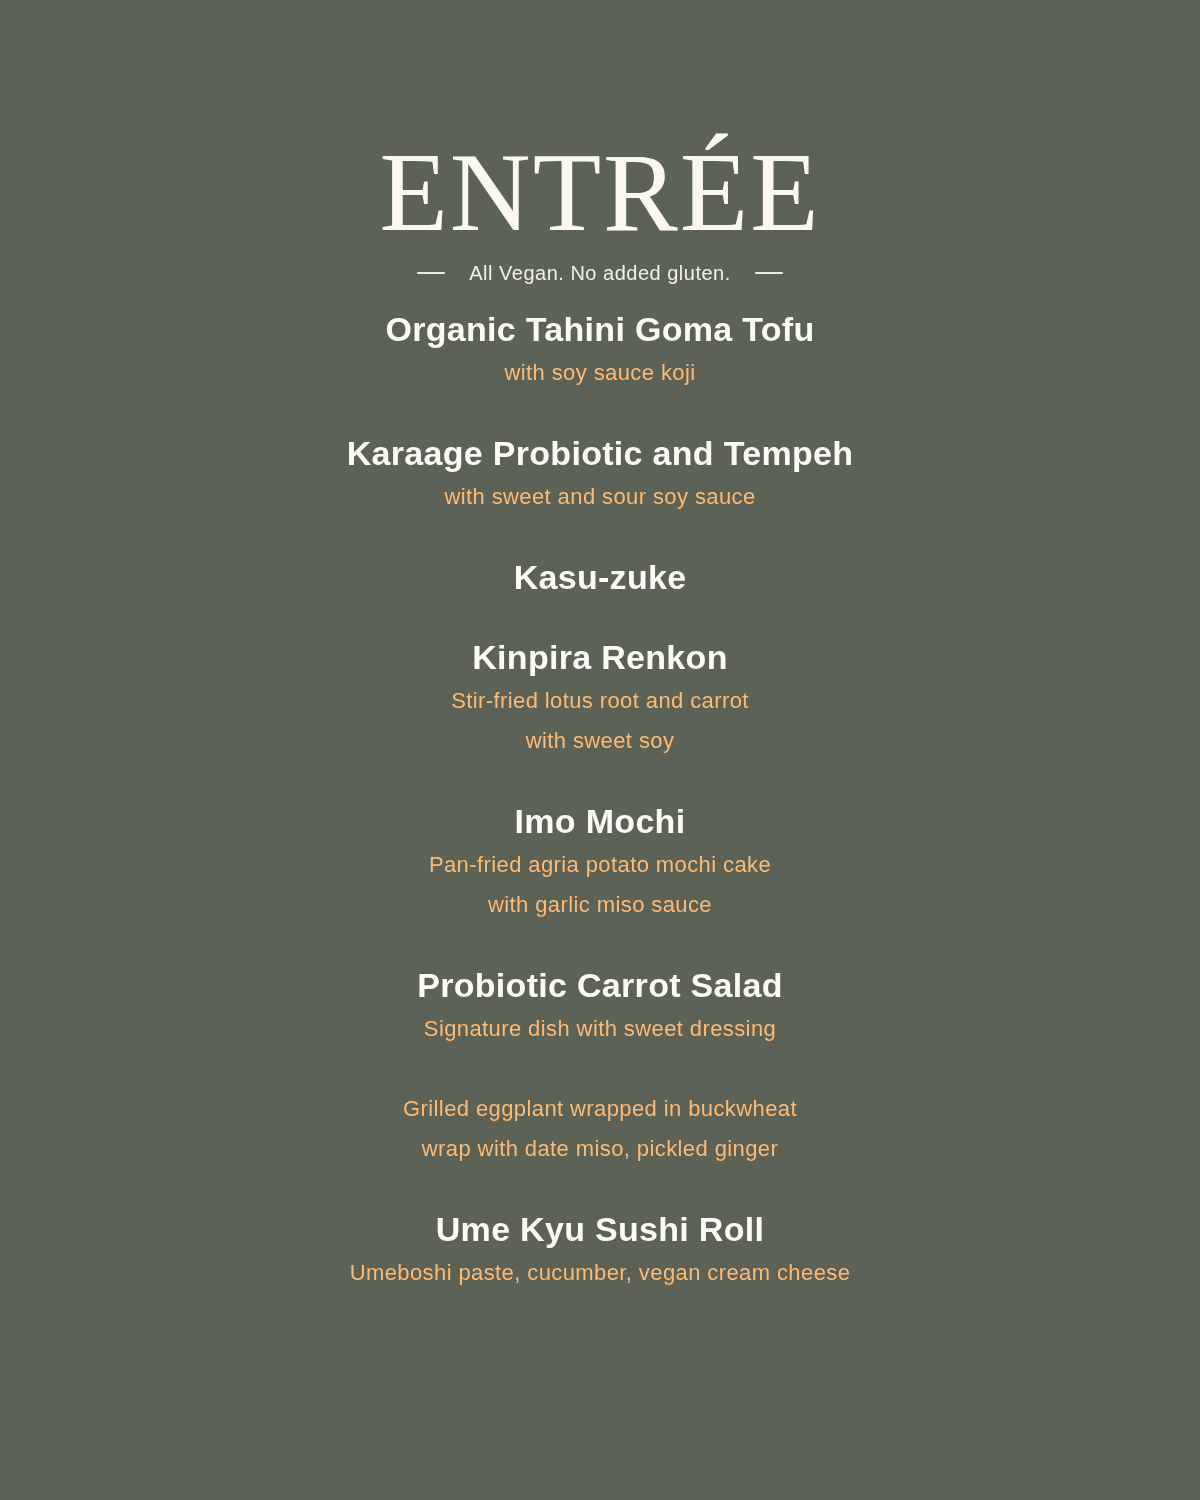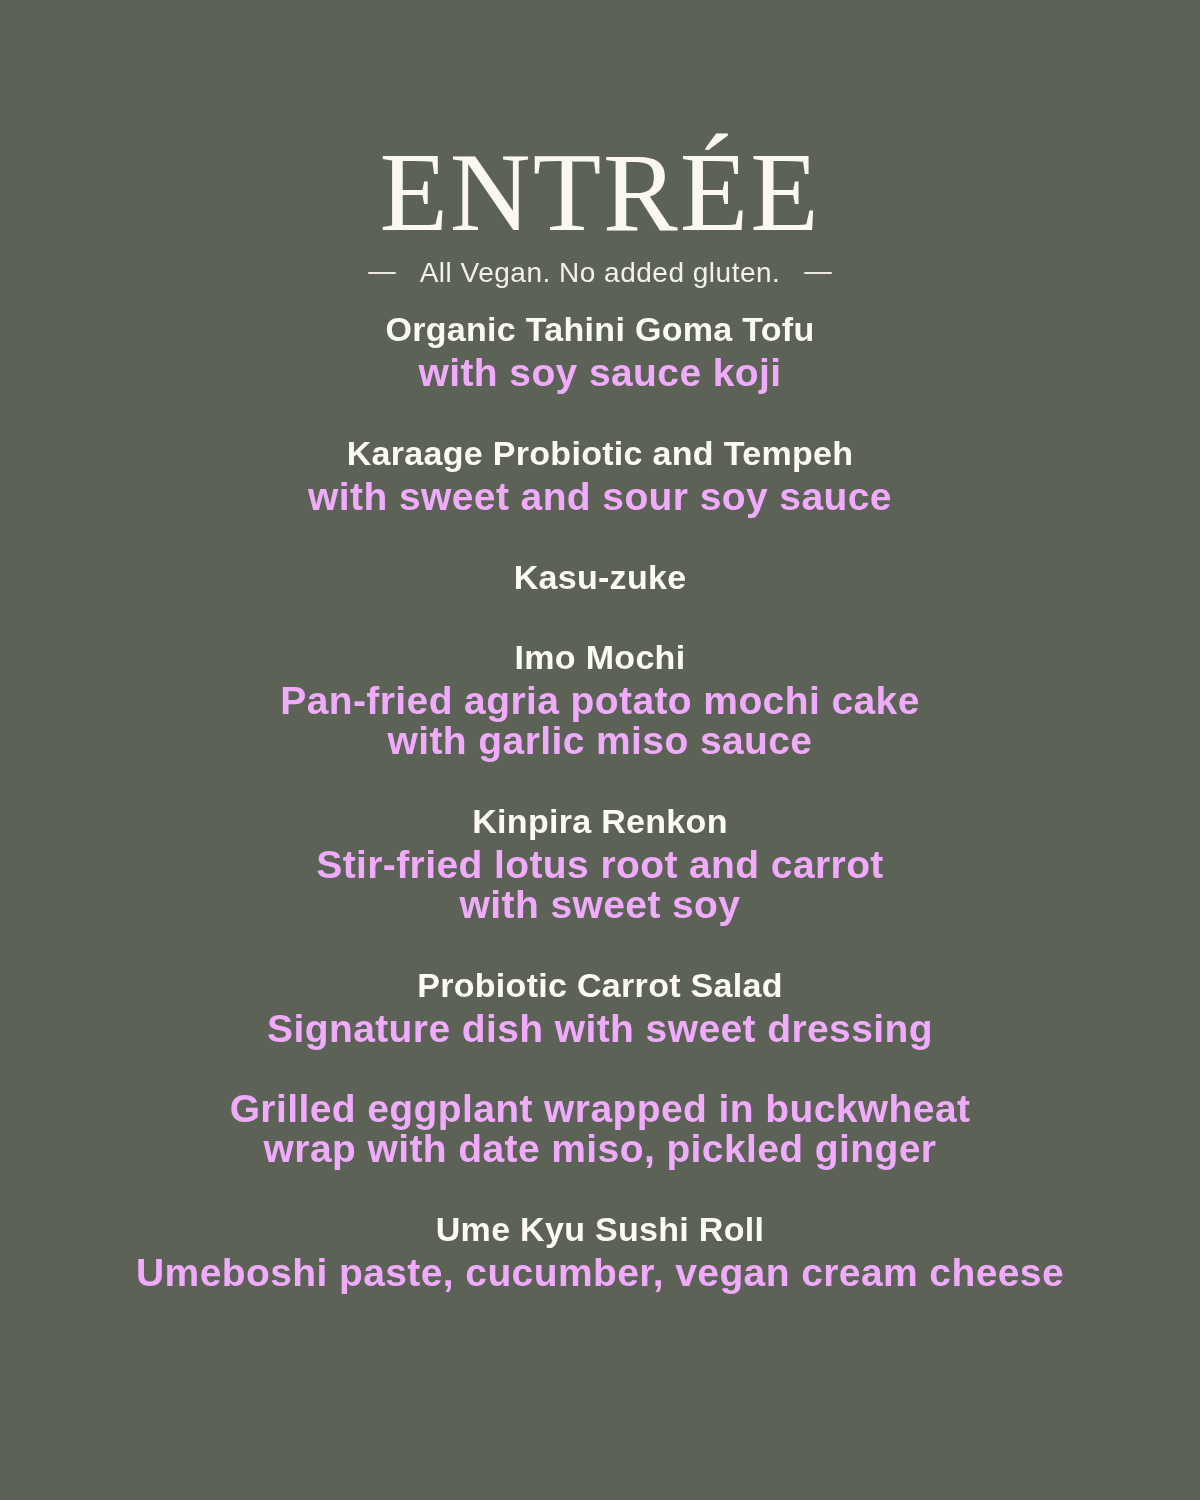--- a/index.html
+++ b/index.html
@@ -41,21 +41,21 @@
     gap: 24px;
     height: 28px;
   }
   .tagline-dash {
     width: 28px;
     height: 2px;
     background: #eceadf;
     border-radius: 1px;
   }
   .tagline-text {
-    font-size: 28px;
+    font-size: 20px;
     font-weight: 400;
     letter-spacing: 0.5px;
     color: #f3f1e8;
   }
   .menu {
     margin-top: 22px;
   }
   .menu-item {
     margin-bottom: 40px;
   }
@@ -63,25 +63,25 @@
     font-size: 34px;
     font-weight: 700;
     line-height: 40px;
     letter-spacing: 0.3px;
     color: #fcfaf4;
   }
   .item-desc {
     margin-top: 4px;
   }
   .item-desc-line {
-    font-size: 39px;
-    font-weight: 700;
+    font-size: 22px;
+    font-weight: 400;
     line-height: 40px;
     letter-spacing: 0.4px;
-    color: #f0abfc;
+    color: #fdba74;
   }
 </style>
 </head>
 <body>
 
 <div class="page">
 
   <div class="header">
     <h1 class="menu-title">ENTRÉE</h1>
     <div class="tagline-row">
@@ -105,32 +105,32 @@
       <div class="item-desc">
         <div class="item-desc-line">with sweet and sour soy sauce</div>
       </div>
     </div>
 
     <div class="menu-item">
       <div class="item-name">Kasu-zuke</div>
     </div>
 
     <div class="menu-item">
+      <div class="item-name">Kinpira Renkon</div>
+      <div class="item-desc">
+        <div class="item-desc-line">Stir-fried lotus root and carrot</div>
+        <div class="item-desc-line">with sweet soy</div>
+      </div>
+    </div>
+
+    <div class="menu-item">
       <div class="item-name">Imo Mochi</div>
       <div class="item-desc">
         <div class="item-desc-line">Pan-fried agria potato mochi cake</div>
         <div class="item-desc-line">with garlic miso sauce</div>
-      </div>
-    </div>
-
-    <div class="menu-item">
-      <div class="item-name">Kinpira Renkon</div>
-      <div class="item-desc">
-        <div class="item-desc-line">Stir-fried lotus root and carrot</div>
-        <div class="item-desc-line">with sweet soy</div>
       </div>
     </div>
 
     <div class="menu-item">
       <div class="item-name">Probiotic Carrot Salad</div>
       <div class="item-desc">
         <div class="item-desc-line">Signature dish with sweet dressing</div>
       </div>
     </div>
 

